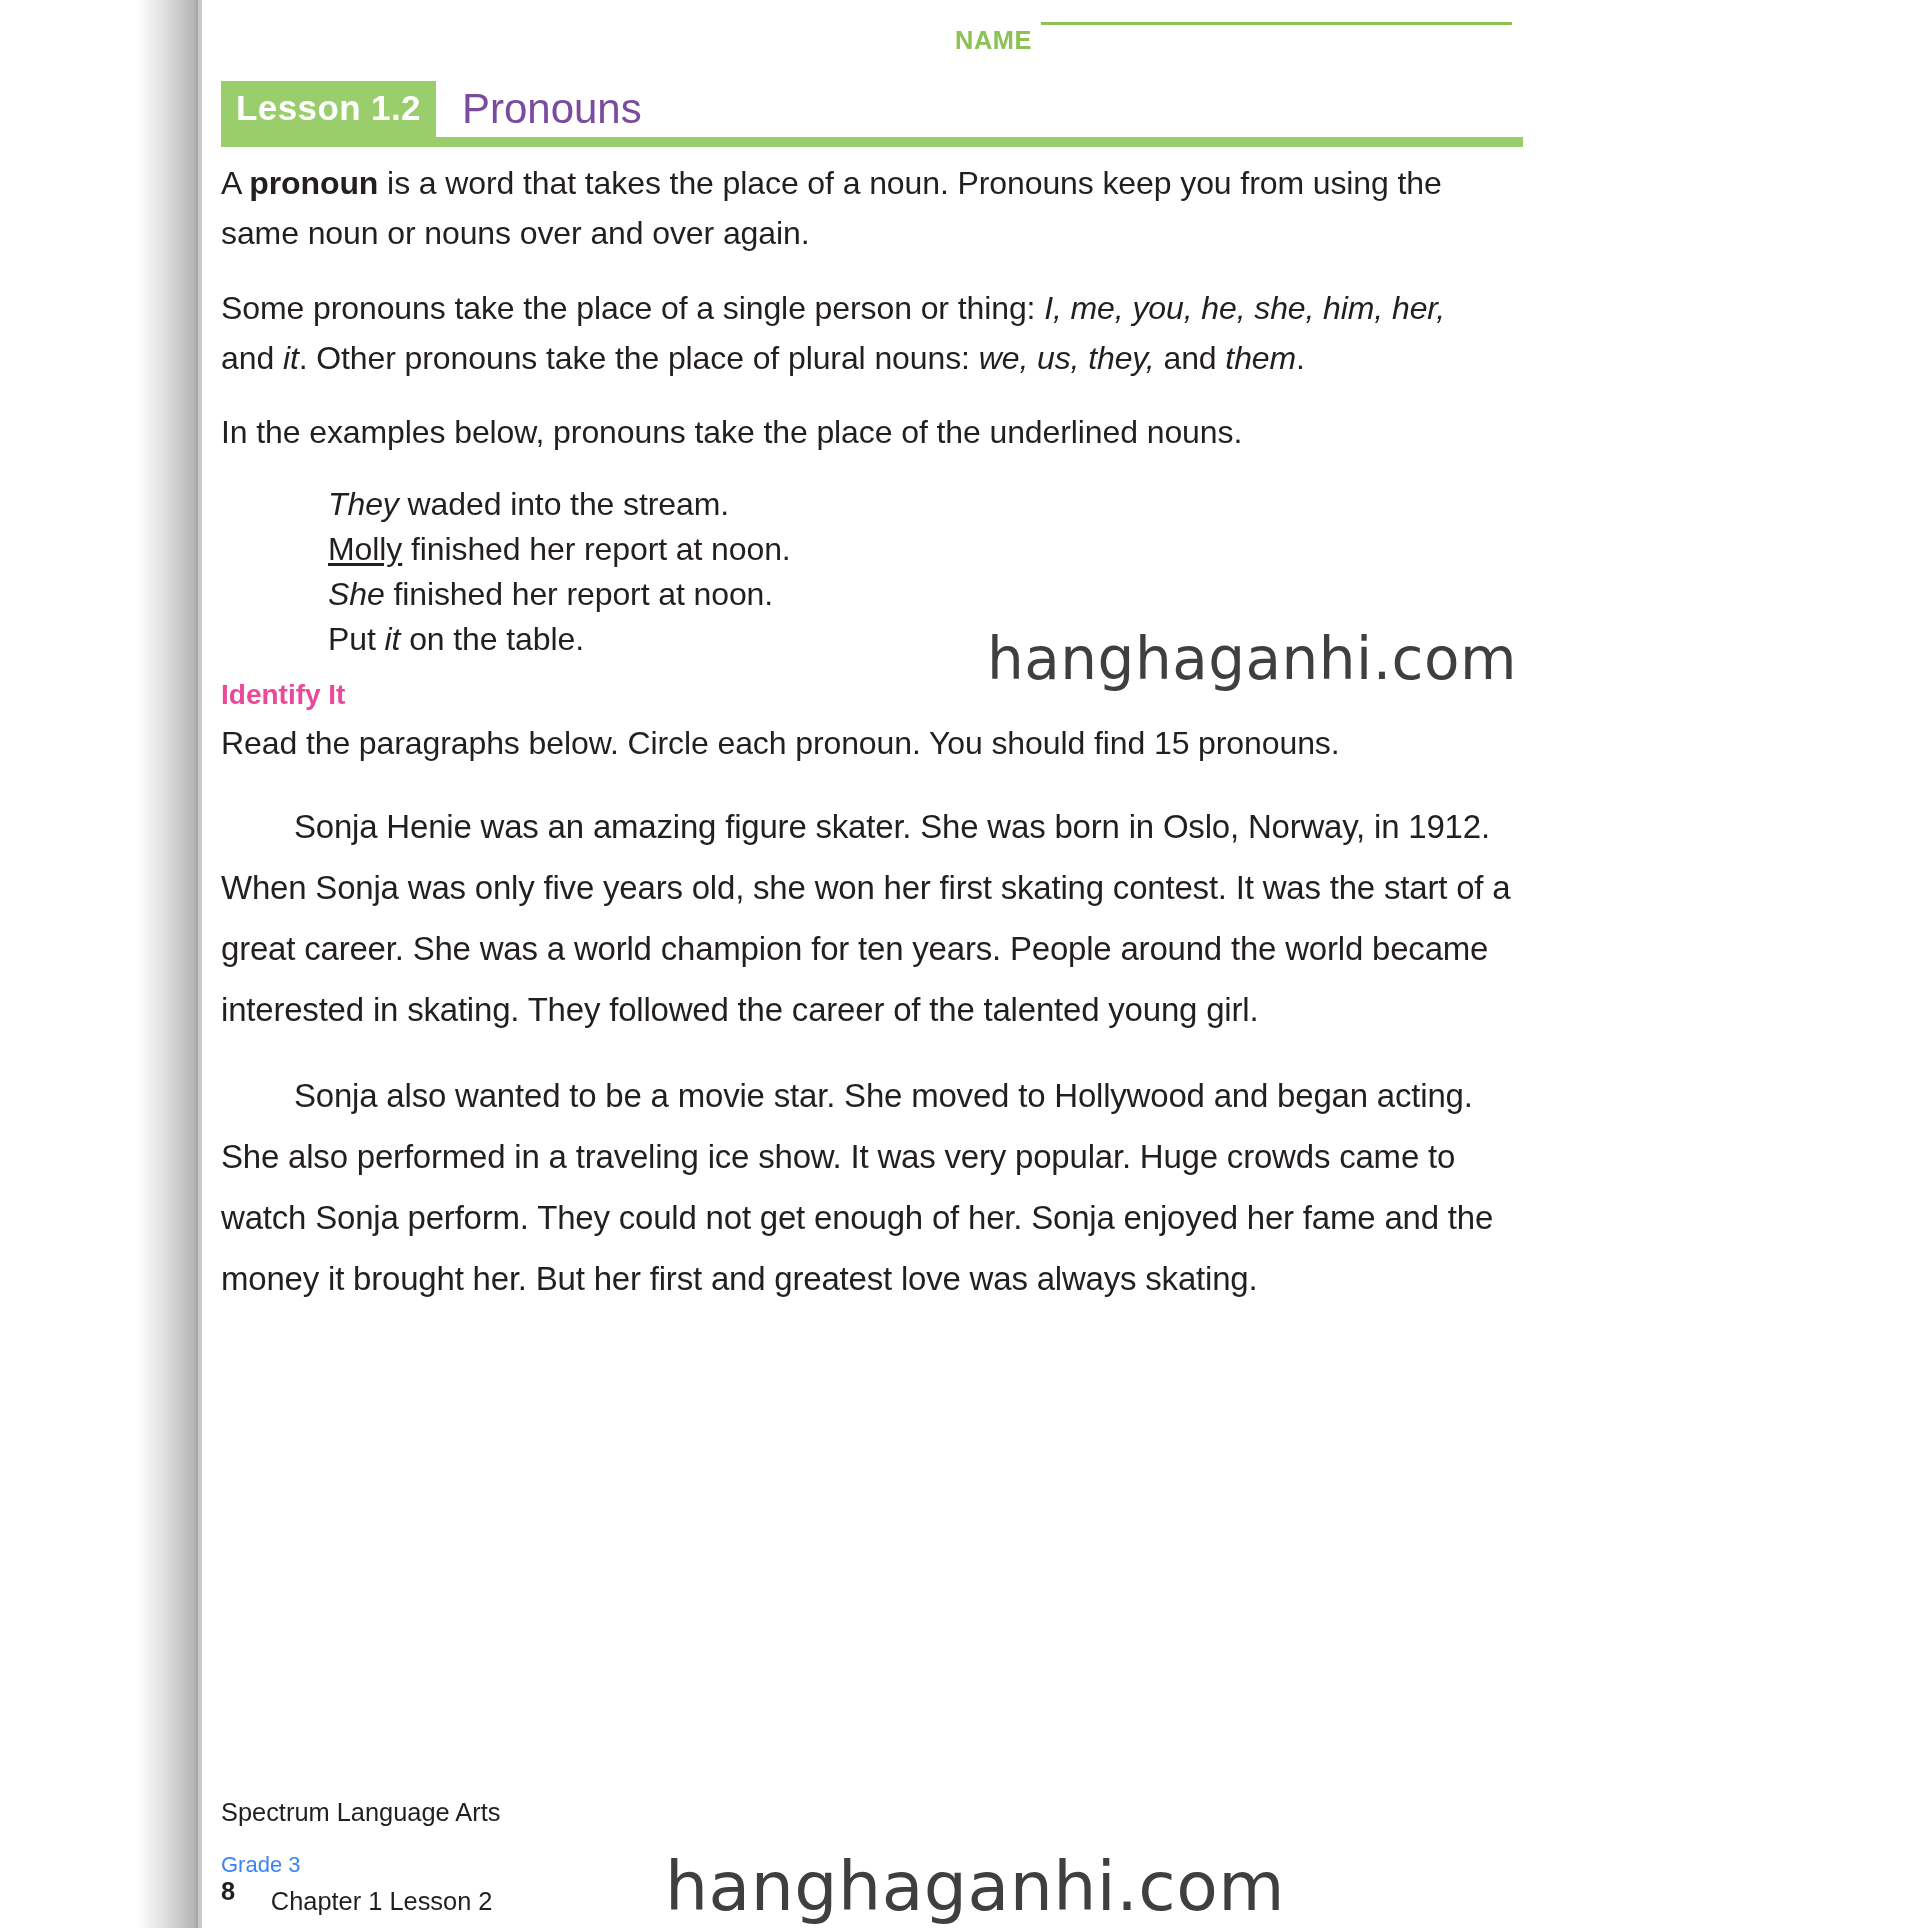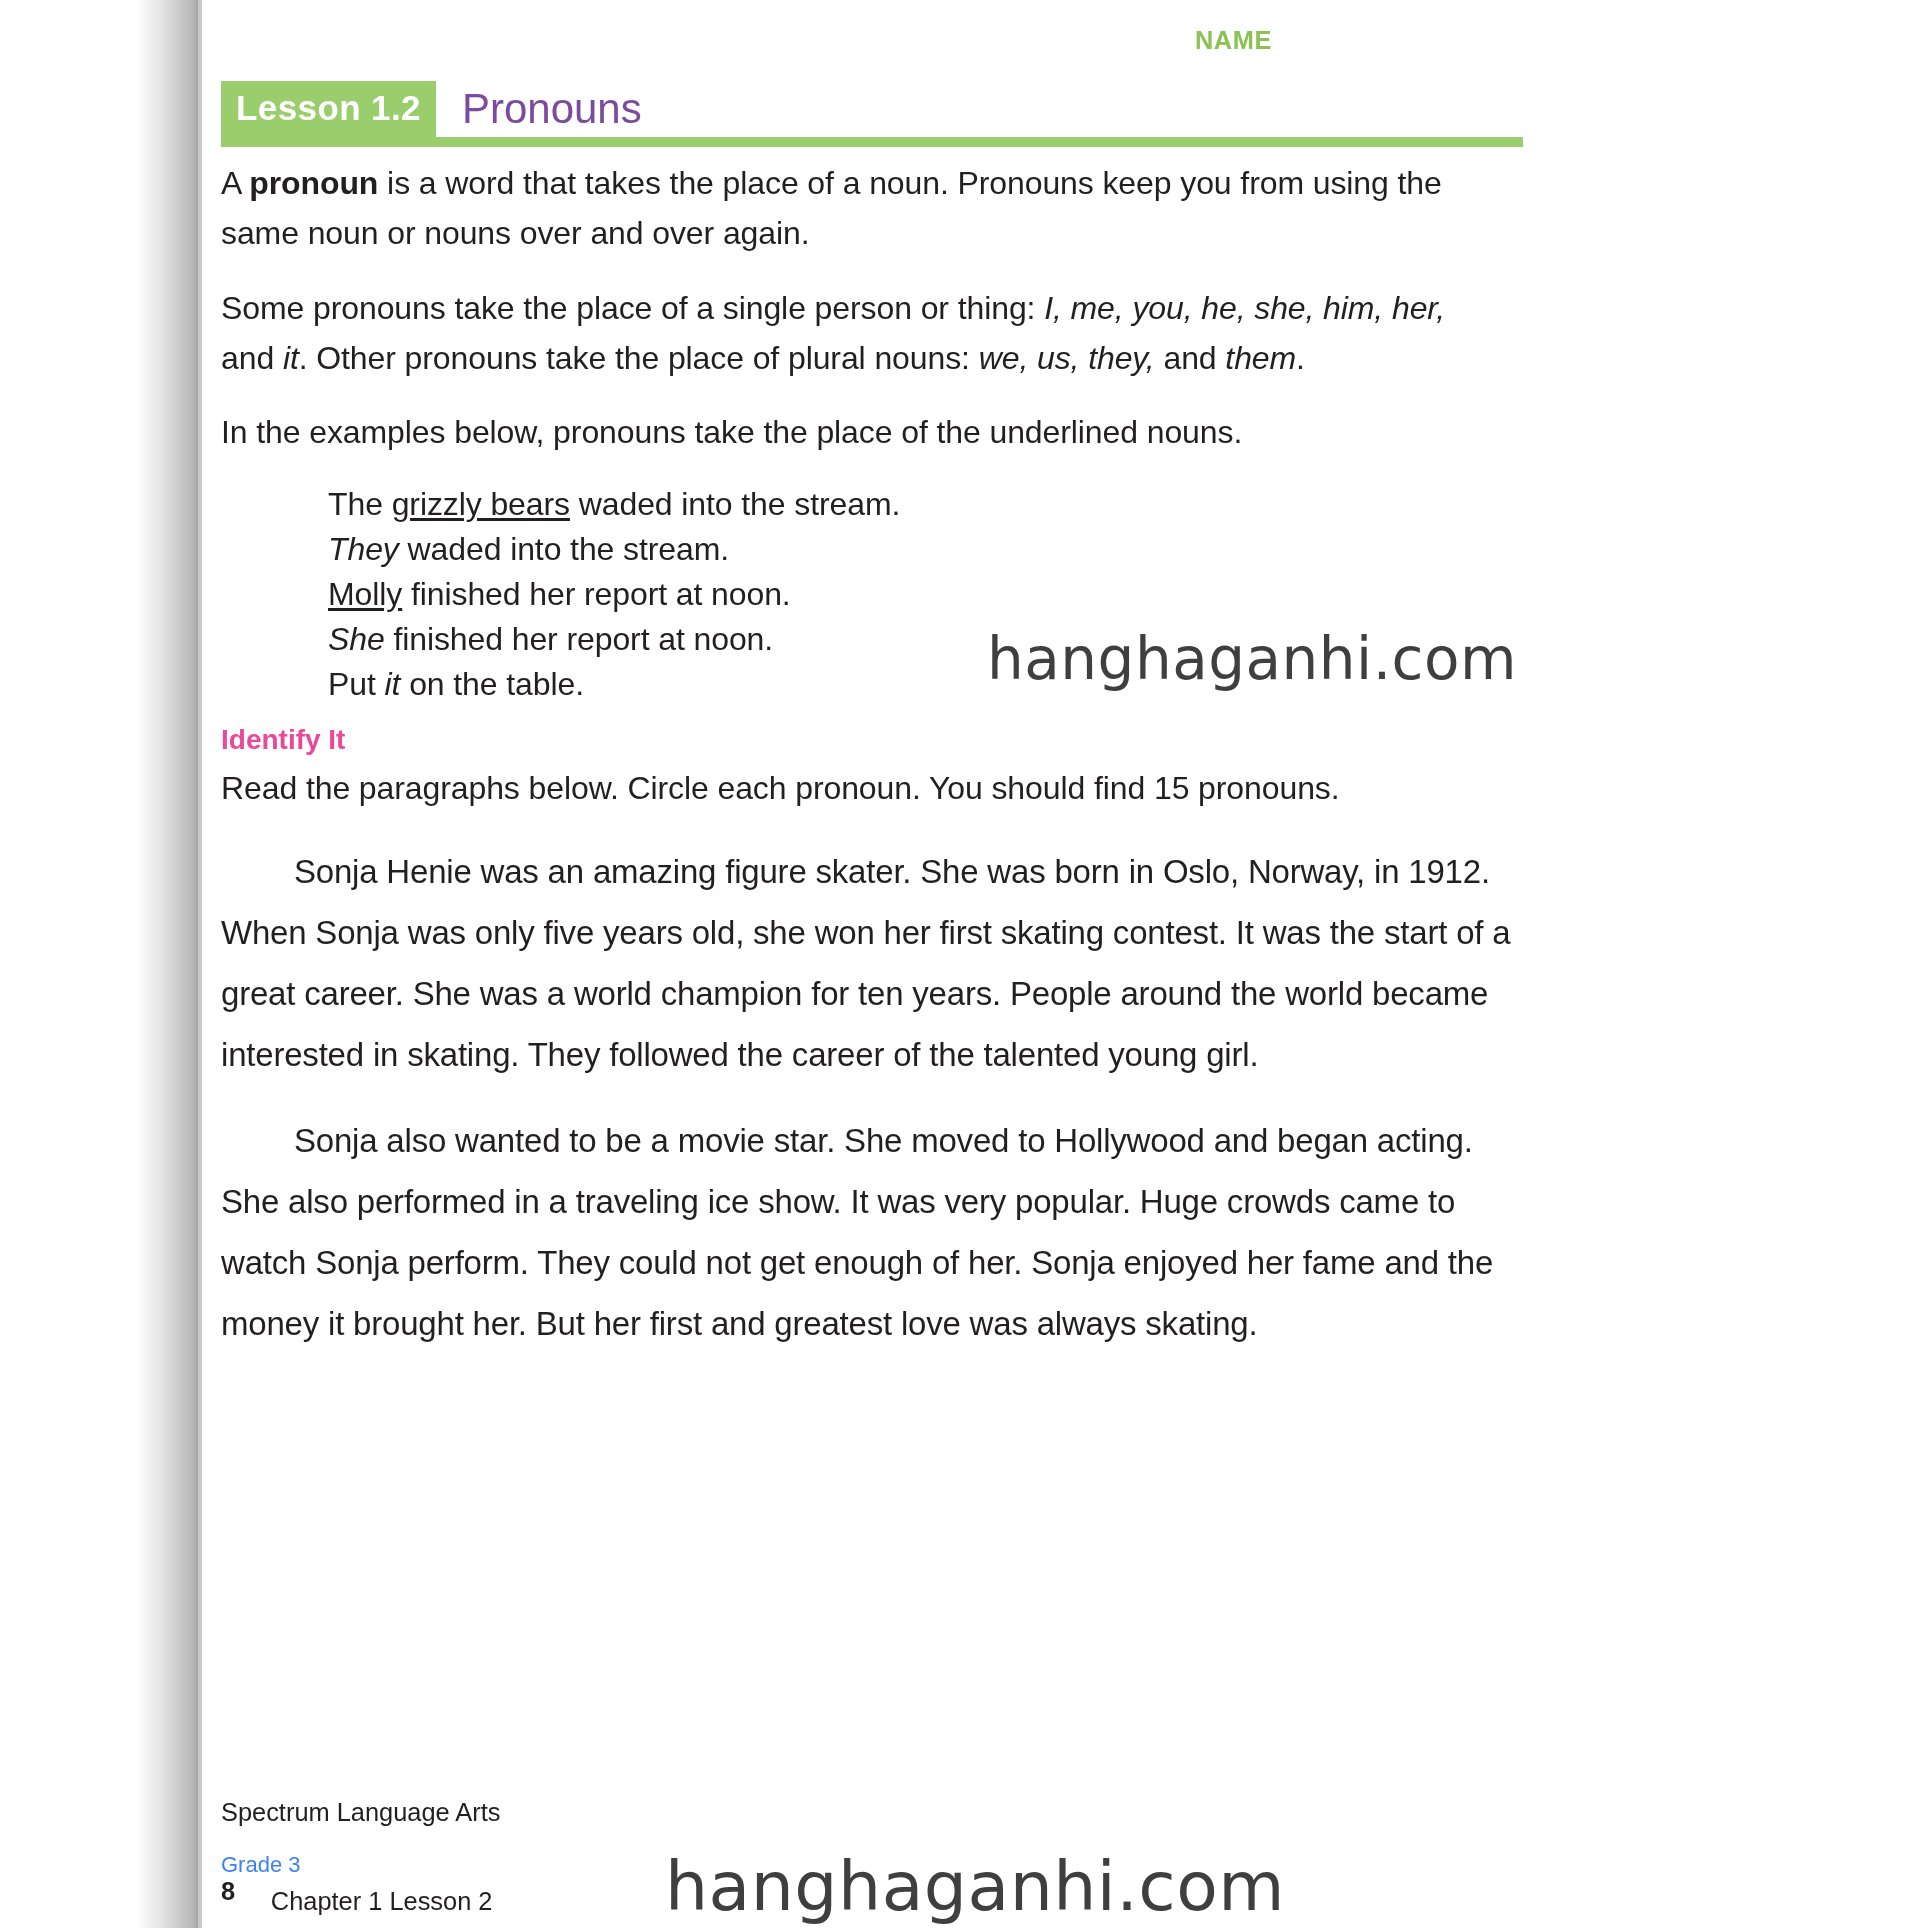--- a/index.html
+++ b/index.html
@@ -38,21 +38,21 @@
     left:202px; top:0;
     width:1612px; height:1928px;
     background:#ffffff;
   }
 
   
   .name-row {
     position:absolute;
     left:753px; top:26px;
     width:557px;
-    display:flex; align-items:center;flex-direction:column;
+    display:flex; align-items:flex-start;
   }
   .name-label {
     color:#8CC153;
     font-weight:bold;
     font-size:25.4px;
     letter-spacing:0.6px;
     white-space:nowrap;
   }
   .name-rule {
     flex:1;
@@ -207,21 +207,20 @@
 
     <div class="body">
 
       <p class="para"><span>A </span><b>pronoun</b><span> is a word that takes the place of a noun. Pronouns keep you from using the same noun or nouns over and over again.</span></p>
 
       <p class="para"><span>Some pronouns take the place of a single person or thing: </span><i>I, me, you, he, she, him, her,</i><span> and </span><i>it</i><span>. Other pronouns take the place of plural nouns: </span><i>we, us, they,</i><span> and </span><i>them</i><span>.</span></p>
 
       <p class="para">In the examples below, pronouns take the place of the underlined nouns.</p>
 
       <div class="examples">
-        <div class="ex"><span>The </span><u>grizzly bears</u><span> waded into the stream.</span></div>
         <div class="ex"><i>They</i><span> waded into the stream.</span></div>
         <div class="ex"><u>Molly</u><span> finished her report at noon.</span></div>
         <div class="ex"><i>She</i><span> finished her report at noon.</span></div>
         <div class="ex"><span>Put </span><i>it</i><span> on the table.</span></div>
       </div>
 
       <div class="identify-heading">Identify It</div>
       <div class="identify-instruction">Read the paragraphs below. Circle each pronoun. You should find 15 pronouns.</div>
 
       <div class="exercise">Sonja Henie was an amazing figure skater. She was born in Oslo, Norway, in 1912. When Sonja was only five years old, she won her first skating contest. It was the start of a great career. She was a world champion for ten years. People around the world became interested in skating. They followed the career of the talented young girl.</div>

